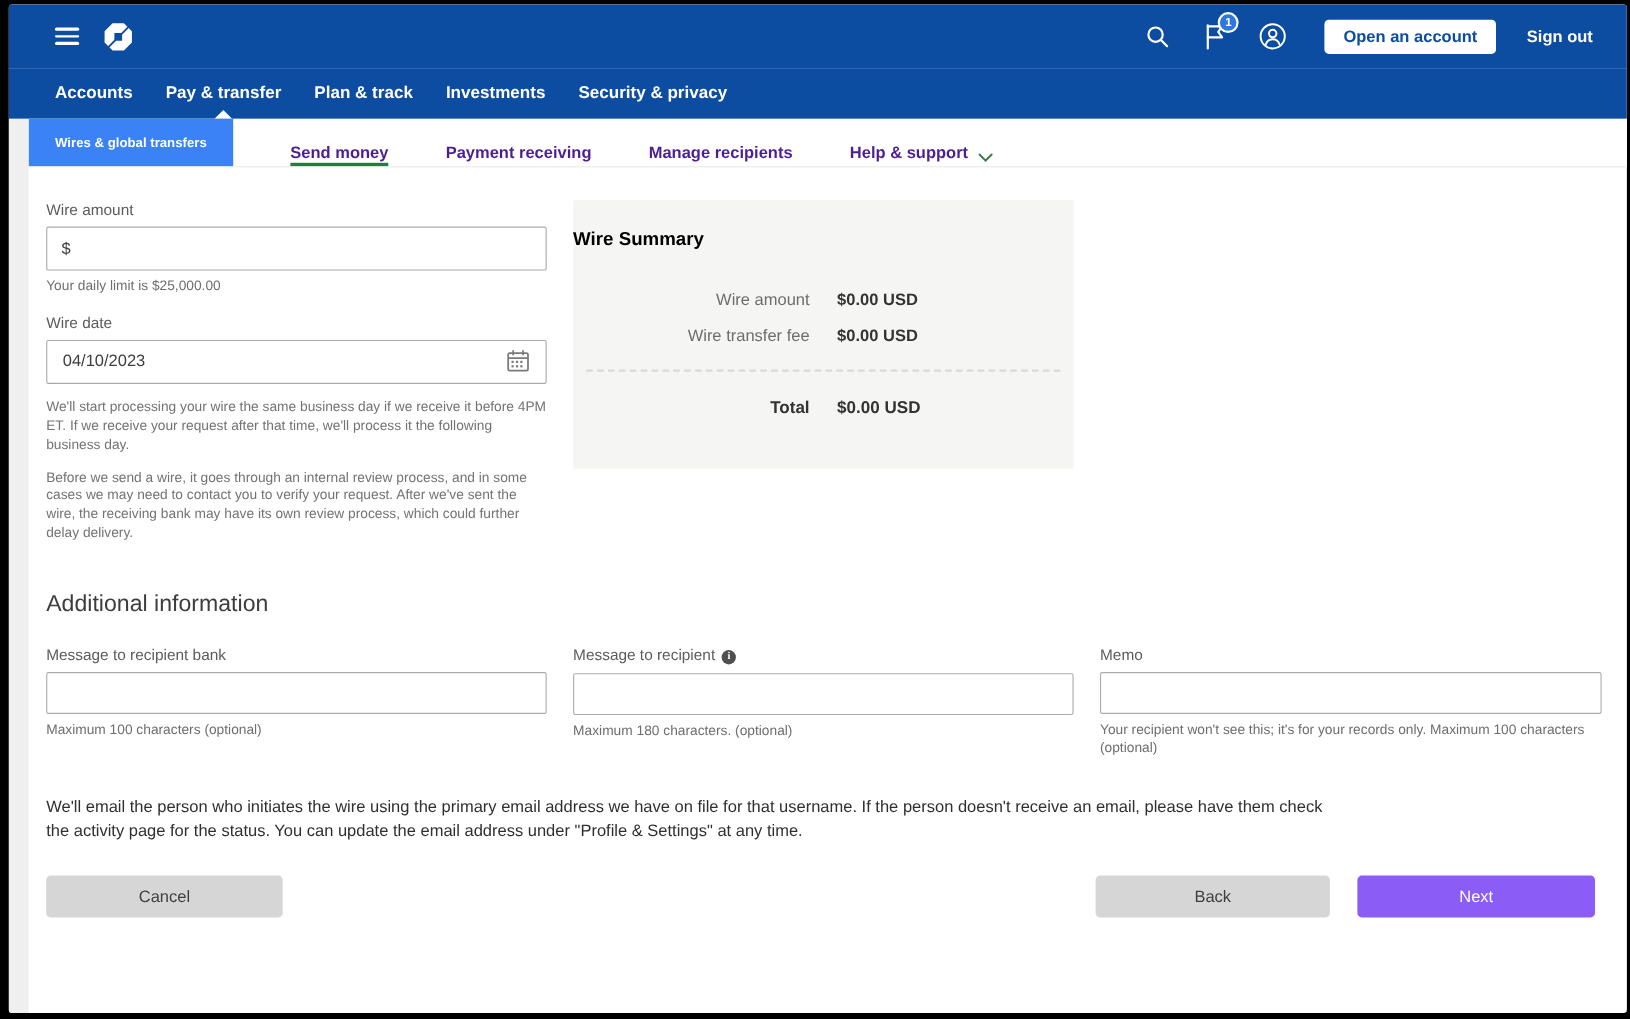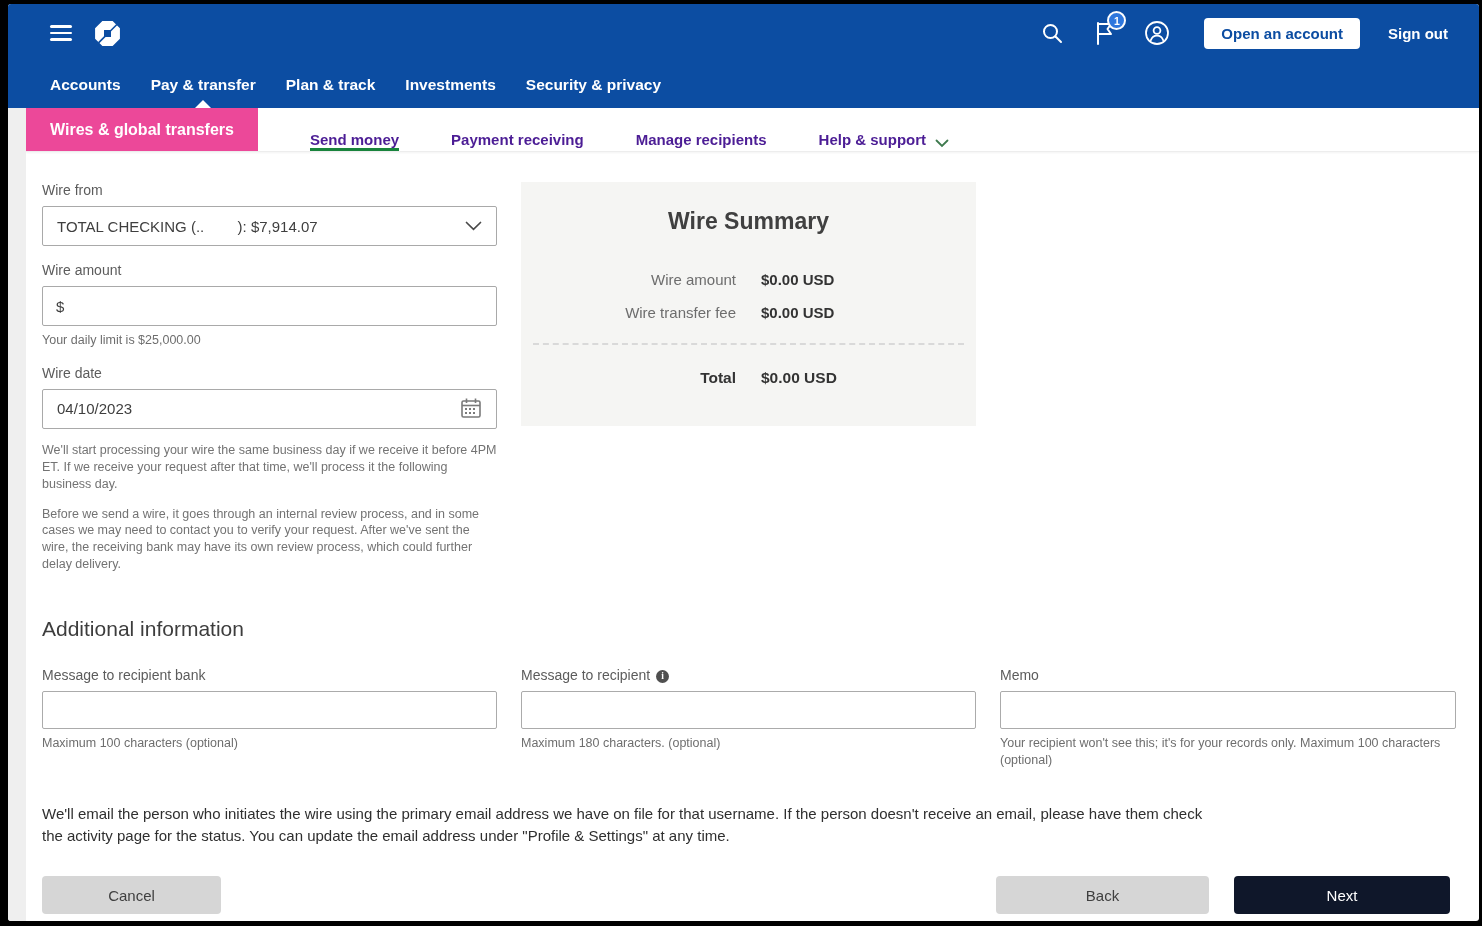--- a/index.html
+++ b/index.html
@@ -17,21 +17,21 @@
   .badge { position:absolute; top:-9px; right:-10px; min-width:19px; height:19px; border-radius:50%; background:#2e77dd; border:2px solid #fdfdfd; color:#fff; font-size:10.5px; font-weight:bold; display:flex; align-items:center; justify-content:center; }
   .open-account-btn { background:#fff; color:#0c4da2; font-weight:bold; font-size:15px; border:none; border-radius:4px; padding:7px 17px; cursor:pointer; margin-left:6px; }
   .signout { color:#fff; font-weight:bold; font-size:15px; cursor:pointer; margin-left:0; }
 
   .mainnav { height:46px; background:#0c4da2; display:flex; align-items:center; padding:0 0 0 42px; gap:30px; }
   .mainnav-item { position:relative; height:100%; display:flex; align-items:center; color:#fff; font-weight:bold; font-size:15.5px; cursor:pointer; }
   .mainnav-item.active::after { content:""; position:absolute; bottom:0; left:50%; transform:translateX(-50%); border-left:8px solid transparent; border-right:8px solid transparent; border-bottom:8px solid #fff; }
 
   
   .tabbar { height:44px; display:flex; align-items:stretch; margin-left:18px; border-bottom:1px solid #ededed; box-shadow:0 1px 2px rgba(0,0,0,0.05); position:relative; z-index:2; background:#fff; }
-  .section-pill { background:#ec4899; color:#fff; font-weight:bold; font-size:16px; display:flex; align-items:center; padding:0 24px; cursor:pointer; }
+  .section-pill { background:#3b82f6; color:#fff; font-weight:bold; font-size:12px; display:flex; align-items:center; padding:0 24px; cursor:pointer; }
   .tab { display:flex; align-items:flex-end; font-size:15px; color:#4c1d95; cursor:pointer; margin-left:52px; border-bottom:3px solid transparent; padding-top:3px; gap:9px;font-weight:bold; }
   .tab:first-of-type { margin-left:29px; }
   .tab.active { border-bottom-color:#18833c; }
 
   
   .content { padding:30px 29px 0 34px; position:relative; z-index:1; }
   .form-grid { display:grid; grid-template-columns:455px 455px 456px; column-gap:24px; align-items:start; }
 
   .field-label { font-size:14px; color:#5c5c5c; margin-bottom:8px; }
   .selectbox { height:40px; border:1px solid #a9a9a9; border-radius:2px; background:#fff; display:flex; align-items:center; justify-content:space-between; padding:0 14px; font-size:15px; color:#3f3f3f; cursor:pointer; white-space:pre; }
@@ -46,43 +46,43 @@
 
   .toggle-row { display:flex; align-items:center; margin-top:118px; }
   .toggle-row .toggle-label { font-size:16px; color:#3b3b3b; width:280px; }
   .toggle { position:relative; width:46px; height:26px; cursor:pointer; flex:none; }
   .toggle .track { position:absolute; left:0; right:0; top:6px; height:14px; border-radius:7px; background:#b6b6b6; }
   .toggle .knob { position:absolute; left:0; top:0; width:26px; height:26px; border-radius:50%; background:#9a9a9a; }
   .toggle-state { font-size:14px; color:#4a4a4a; margin-left:12px; }
 
   
   .summary { background:#f5f5f3; padding:26px 0 34px; min-height:244px; }
-  .summary-title { text-align:center; font-size:23px; font-weight:bold; color:#404040; margin-bottom:36px; }
+  .summary-title { text-align:left; font-size:17px; font-weight:bold; color:#000000; margin-bottom:36px; }
   .summary-row { display:grid; grid-template-columns:215px 1fr; column-gap:25px; align-items:center; }
   .summary-row + .summary-row { margin-top:16px; }
   .summary-row .lbl { text-align:right; font-size:15px; color:#6d6d6d; }
   .summary-row .val { font-size:15px; color:#333; font-weight:600; }
   .summary-divider { border-top:2px dashed #d9d9d9; margin:22px 12px 24px; }
   .summary-row.total .lbl { color:#333; font-weight:bold; font-size:15.5px; }
   .summary-row.total .val { font-weight:bold; font-size:15.5px; }
 
   
   .section-heading { font-size:21px; font-weight:400; color:#3d3d3d; margin:44px 0 26px; }
   .info-icon { display:inline-flex; align-items:center; justify-content:center; width:13px; height:13px; border-radius:50%; background:#4f4f4f; color:#fff; font-size:9.5px; font-family:"Liberation Serif", serif; font-weight:bold; vertical-align:1px; margin-left:6px; cursor:pointer; }
   .plain-input { width:100%; height:38px; border:1px solid #ababab; border-radius:2px; padding:0 12px; font-size:15px; color:#3f3f3f; font-family:"Liberation Sans", sans-serif; outline:none; }
 
   .footer-note { margin-top:34px; font-size:15px; color:#2f2f2f; line-height:1.45; max-width:1180px; }
 
   .actions { margin-top:30px; display:flex; justify-content:space-between; align-items:center; }
   .actions .right { display:flex; gap:25px; }
   .btn { border:none; border-radius:4px; height:38px; font-size:15px; font-family:"Liberation Sans", sans-serif; cursor:pointer; }
   .btn.gray { background:#d6d6d6; color:#3f3f3f; }
-  .btn.cancel { width:179px; }
+  .btn.cancel { width:215px; }
   .btn.back { width:213px; }
-  .btn.next { width:216px; background:#0f172a; color:#fff; cursor:default; }
+  .btn.next { width:216px; background:#8b5cf6; color:#fff; cursor:default; }
 
   svg { display:block; }
 </style>
 </head>
 <body>
 
 <div class="page">
   <div class="gutter"></div>
 
   <div class="topbar">
@@ -147,29 +147,20 @@
           <path d="M1.5 1.5 L7 7 L12.5 1.5"></path>
         </svg>
     </div>
   </div>
 
   <div class="content">
     <div class="form-grid">
 
 
       <div>
-        <div class="group">
-          <div class="field-label">Wire from</div>
-          <div class="selectbox">
-            <span>TOTAL CHECKING (..        ): $7,914.07</span>
-            <svg width="17" height="10" viewBox="0 0 17 10" fill="none" stroke="#4a4a4a" stroke-width="1.7" stroke-linecap="round">
-                <path d="M1.5 1.5 L8.5 8.3 L15.5 1.5"></path>
-              </svg>
-          </div>
-        </div>
         <div class="group">
           <div class="field-label">Wire amount</div>
           <div class="textinput-wrap">
             <span class="prefix">$</span>
             <input type="text" value="" style="">
           </div>
           <div class="helper">Your daily limit is $25,000.00</div>
         </div>
         <div class="group">
           <div class="field-label">Wire date</div>

